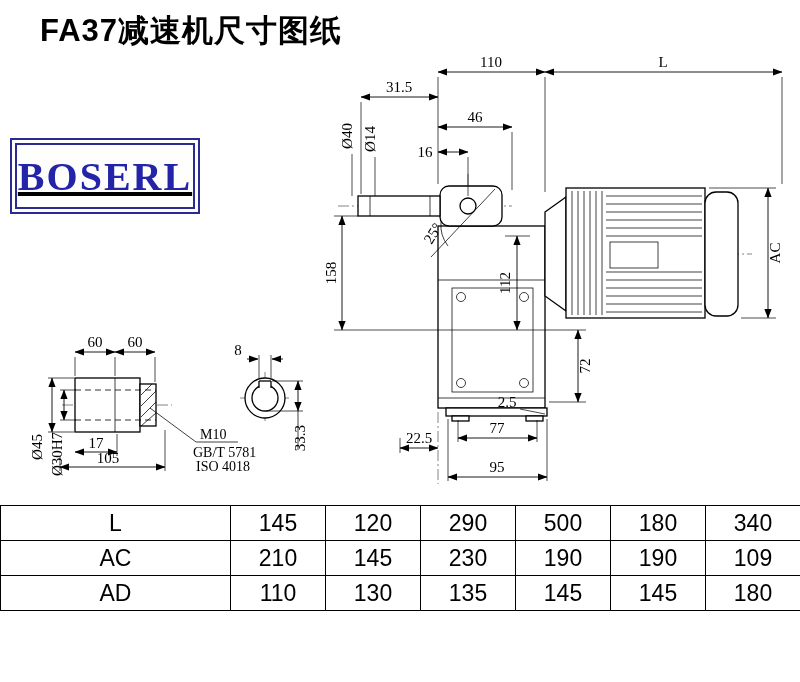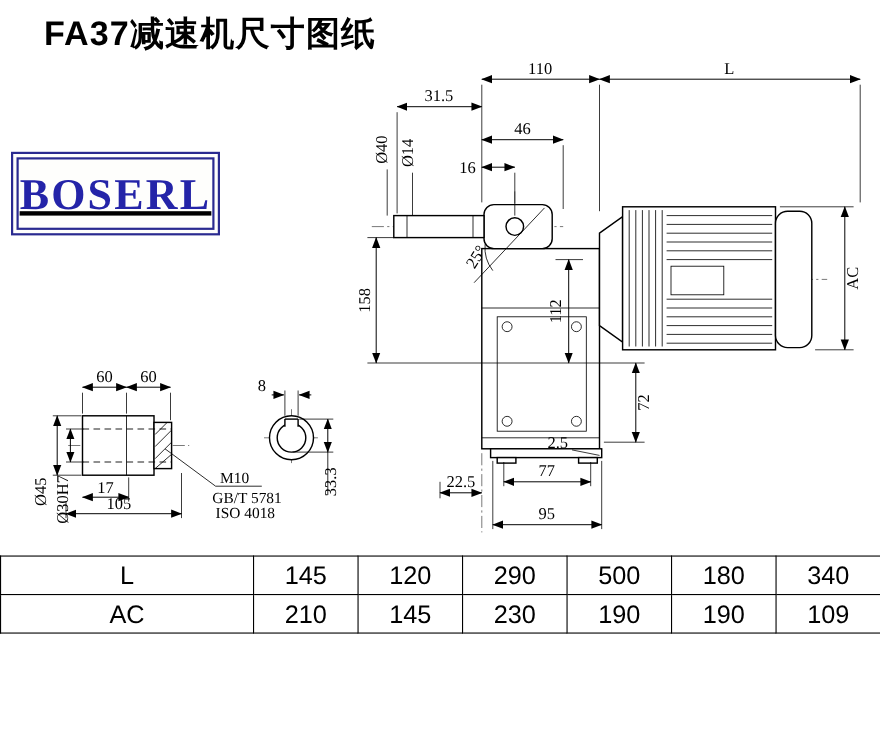--- a/index.html
+++ b/index.html
@@ -285,14 +285,23 @@
     </tr>
     <tr class="data-row">
       <th>AC</th>
       <td>210</td>
       <td>145</td>
       <td>230</td>
       <td>190</td>
       <td>190</td>
       <td>109</td>
     </tr>
+    <tr class="data-row">
+      <th>AD</th>
+      <td>110</td>
+      <td>130</td>
+      <td>135</td>
+      <td>145</td>
+      <td>145</td>
+      <td>180</td>
+    </tr>
   </tbody>
 </table>
 
 </body></html>

